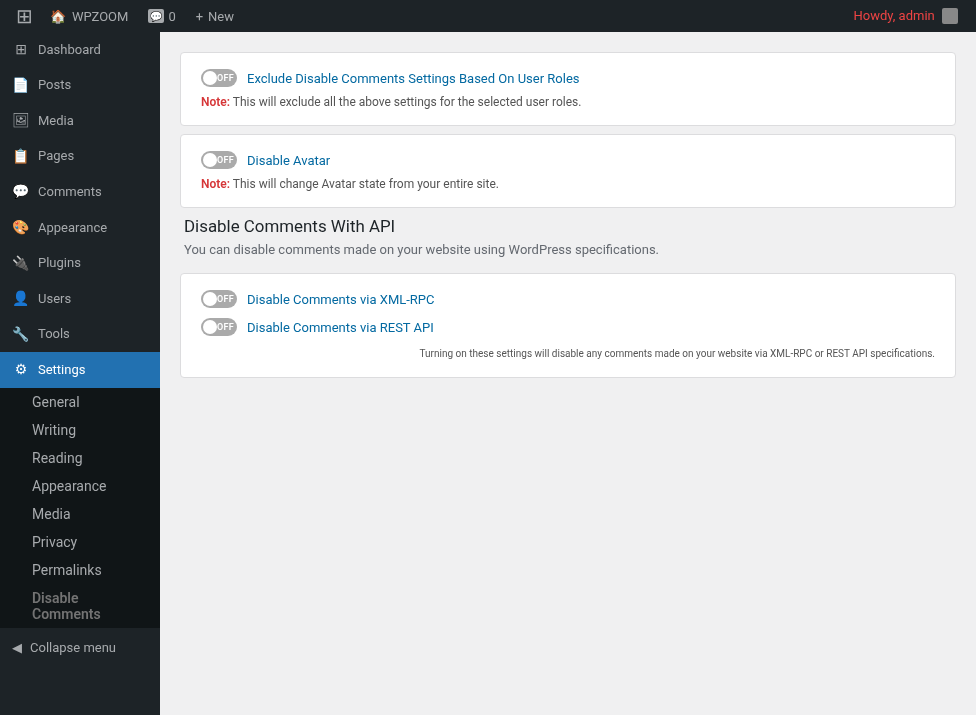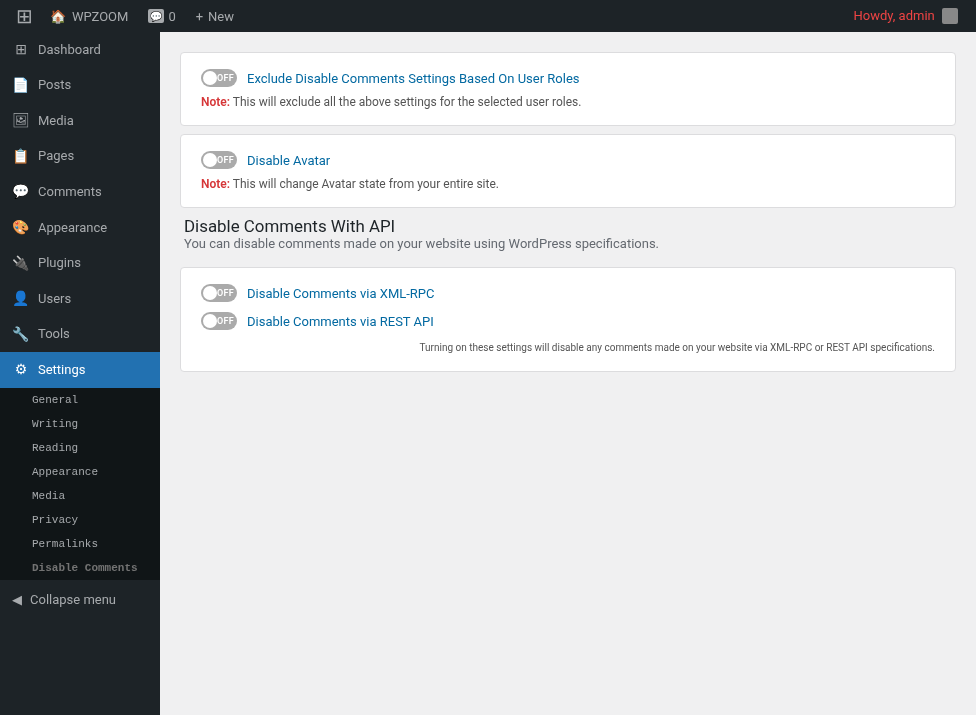--- a/index.html
+++ b/index.html
@@ -38,21 +38,21 @@
       overflow-x: hidden;
     }
     .menu-item {
       display: flex; align-items: center; gap: 8px;
       padding: 8px 12px; color: #a7aaad; cursor: pointer; font-size: 13px; line-height: 1.4;
     }
     .menu-item.active { background: #2271b1; color: #fff; }
     .menu-icon { font-size: 14px; width: 18px; text-align: center; flex-shrink: 0; }
     .submenu { background: #101517; }
     .submenu-item {
-      padding: 6px 12px 6px 32px; color: #a7aaad; cursor: pointer; font-size: 11px; font-family: Liberation Mono, monospace;
+      padding: 6px 12px 6px 32px; color: #a7aaad; cursor: pointer; font-size: 14px;
     }
     .submenu-item.active { color: #737373; font-weight: 600; }
     .collapse-menu {
       display: flex; align-items: center; gap: 8px;
       padding: 8px 12px; color: #a7aaad; cursor: pointer; font-size: 13px; margin-top: 4px;
     }
 
     
     #main-content {
       flex: 1; overflow-y: auto; padding: 20px 20px 20px 20px; background: #f0f0f1;
@@ -76,21 +76,21 @@
       position: absolute; left: 2px; transition: left 0.2s;
     }
     .toggle-label-off {
       font-size: 9px; color: #fff; position: absolute; right: 3px; font-weight: 600; letter-spacing: 0.3px;
     }
     .toggle-text { font-size: 13px; color: #0369a1; font-weight: 400; }
 
     .note-text { font-size: 12px; color: #555; margin-top: 4px; }
     .note-text .note-label { color: #d63638; font-weight: 600; }
 
-    .section-heading { font-size: 1.3em; font-weight: 400; color: #1d2327; }
+    .section-heading { font-size: 1.3em; font-weight: 400; color: #1d2327; margin-bottom: 6px; }
     .section-subtext { font-size: 13px; color: #646970; margin-bottom: 8px; }
 
     .section-wrap { margin-bottom: 16px; padding: 0 4px; }
 
     .api-description { font-size: 10px; color: #555; margin-top: 10px; line-height: 1.5; text-align: right; }
 
     .save-btn {
       background: #5ec4a1; color: #fff; border: none; border-radius: 3px;
       padding: 10px 20px; font-size: 14px; cursor: pointer; font-weight: 500;
       min-width: 150px;

